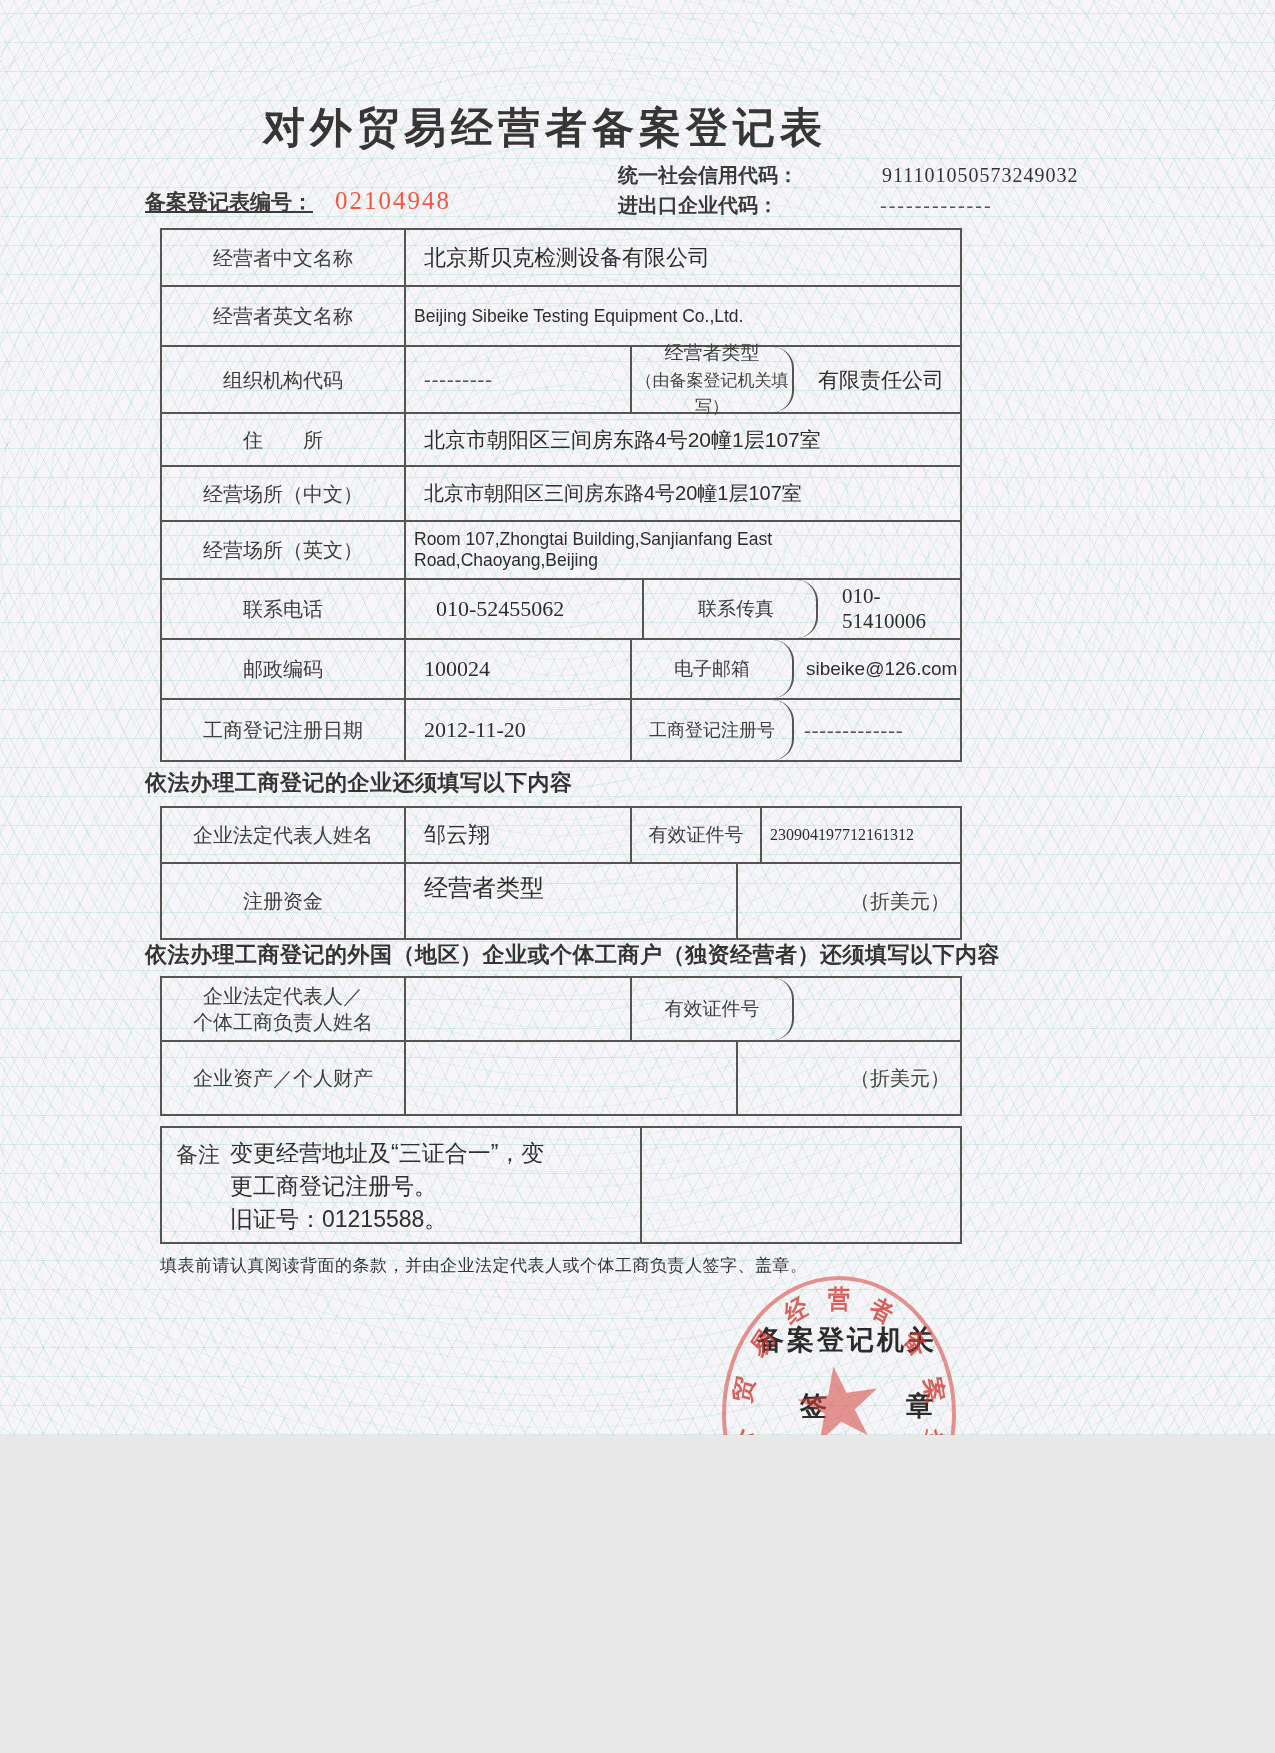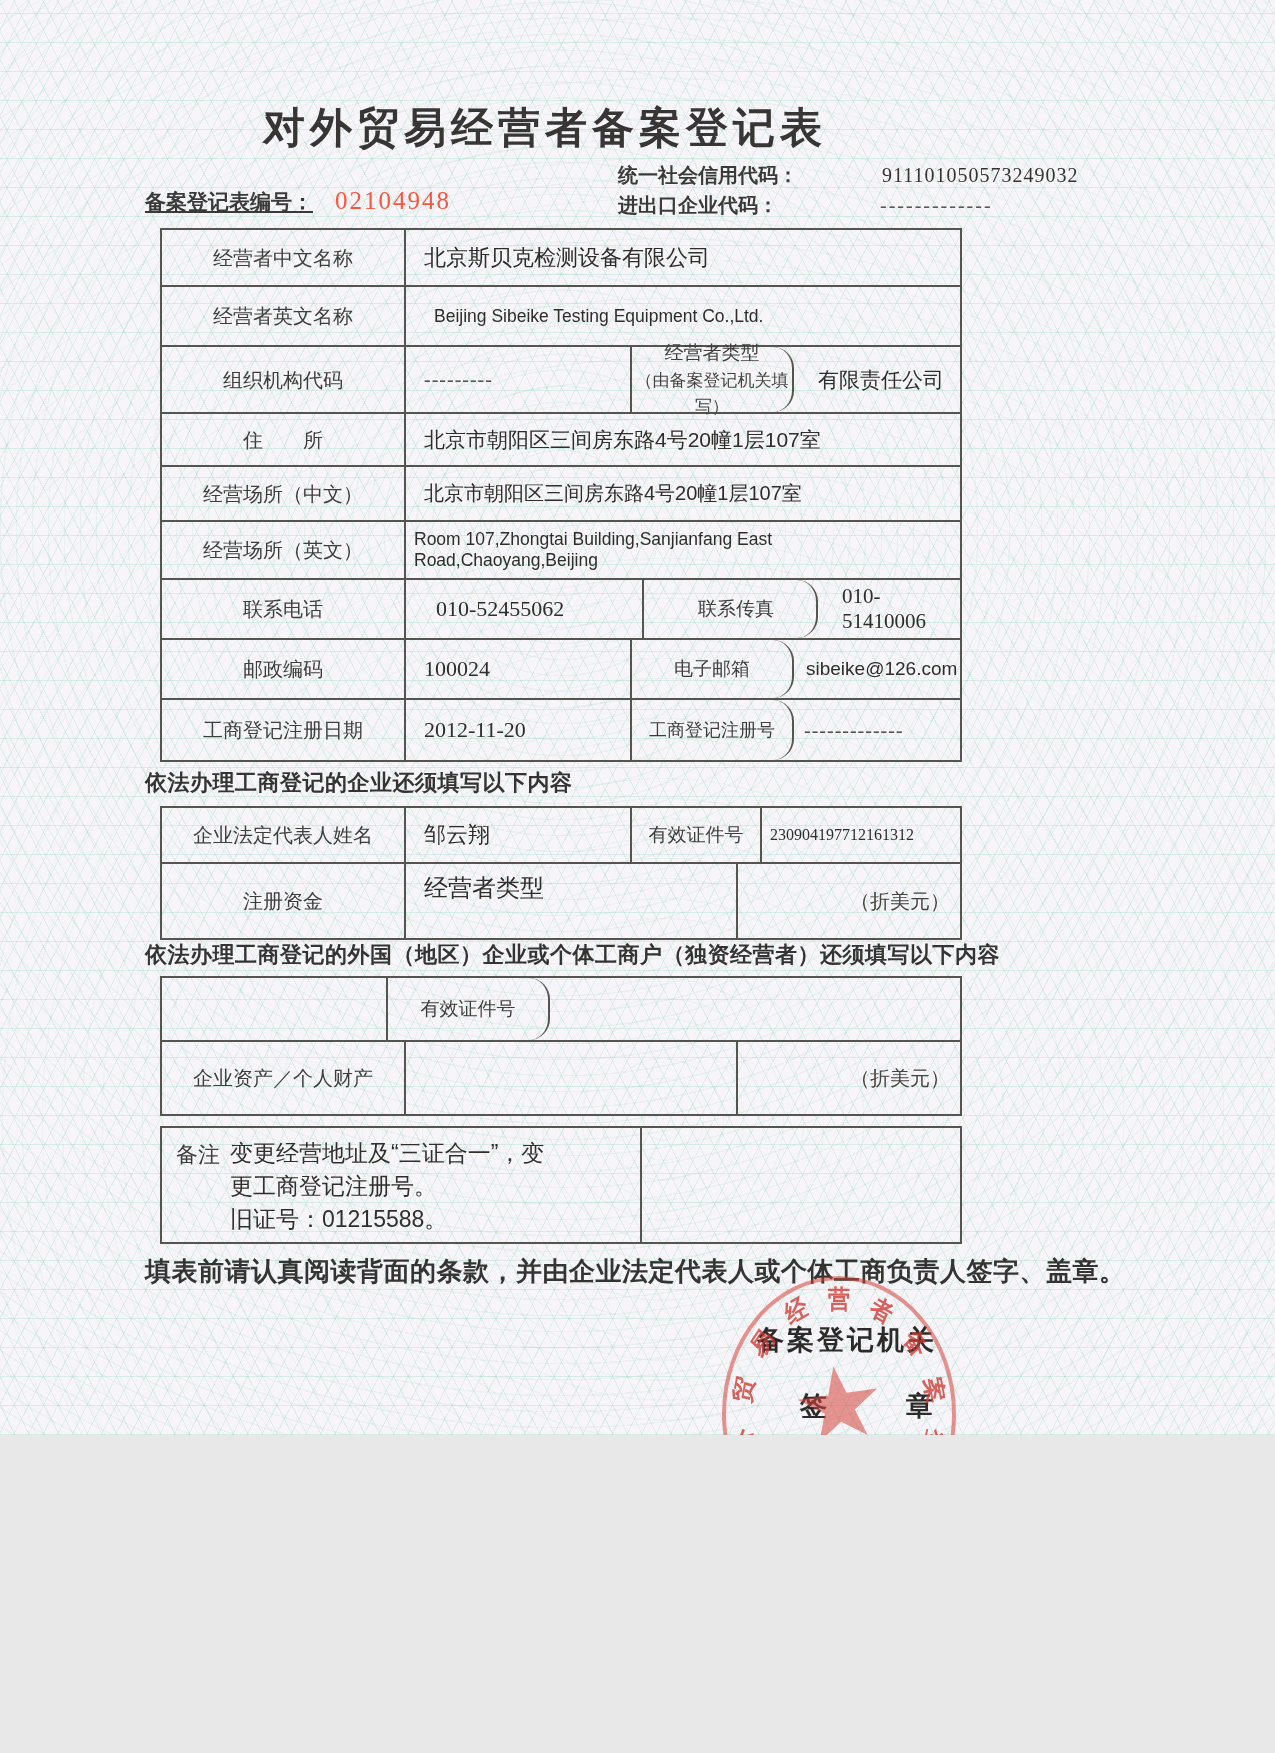--- a/index.html
+++ b/index.html
@@ -51,21 +51,21 @@
   .val-top{align-items:flex-start;padding-top:8px;font-size:24px;}
   .dashes{color:#55534c;letter-spacing:1px;font-size:20px;}
   .usd{justify-content:flex-end;padding-right:10px;font-size:20px;color:#45443f;}
   .heading{left:145px;font-size:22px;font-weight:700;color:#343432;letter-spacing:0.5px;}
   
   .remark{left:160px;top:1126px;width:802px;height:118px;border:2px solid #56544e;box-sizing:border-box;display:flex;}
   .remark-left{width:480px;border-right:2px solid #56544e;box-sizing:border-box;padding:9px 0 0 14px;display:flex;align-items:flex-start;}
   .remark-label{font-size:22px;color:#3c3b38;flex-shrink:0;margin-top:3px;}
   .remark-text{margin-left:10px;font-size:23px;line-height:33px;color:#302f2c;}
   .remark-right{flex:1;}
-  .note{left:145px;top:1254px;font-size:26px;font-weight:700;color:#343432;letter-spacing:0.5px;}
+  .note{left:160px;top:1254px;font-size:17px;font-weight:400;color:#343432;letter-spacing:0.5px;}
   
   .authority{left:757px;top:1322px;font-size:27px;font-weight:700;letter-spacing:3px;color:#2c2b29;z-index:4;}
   .sign{left:800px;top:1388px;font-size:27px;font-weight:700;letter-spacing:26px;color:#2c2b29;z-index:4;}
   .dpart{z-index:4;font-size:25px;color:#2c2b29;}
   .dunit{font-weight:700;}
   .d-year{left:676px;top:1476px;}
   .d-yu{left:762px;top:1489px;}
   .d-month{left:799px;top:1470px;}
   .d-mu{left:850px;top:1491px;}
   .d-day{left:886px;top:1466px;}
@@ -104,21 +104,21 @@
   <div class="abs form-no hdr-line">
     <span class="hdr-lab">备案登记表编号：</span>
     <span class="hdr-val serif">02104948</span>
   </div>
 
   <div class="tbl" style="top:228px;">
     <div class="tr" style="height:57px;">
       <div class="td c1 lbl">经营者中文名称</div>
       <div class="td cf val">北京斯贝克检测设备有限公司</div>
     </div>
-    <div class="tr" style="height:60px;gap:20px;">
+    <div class="tr" style="height:60px;">
       <div class="td c1 lbl">经营者英文名称</div>
       <div class="td cf val val-en">Beijing Sibeike Testing Equipment Co.,Ltd.</div>
     </div>
     <div class="tr" style="height:67px;">
       <div class="td c1 lbl">组织机构代码</div>
       <div class="td c2 val serif dashes">---------</div>
       <div class="td c3 lbl lbl-sm">
         <span>经营者类型</span>
         <span class="sub">（由备案登记机关填写）</span>
       </div>
@@ -169,20 +169,24 @@
       <div class="td c1 lbl">注册资金</div>
       <div class="td c2b val val-top">经营者类型</div>
       <div class="td cf usd">（折美元）</div>
     </div>
   </div>
 
   <div class="abs heading" style="top:940px;">依法办理工商登记的外国（地区）企业或个体工商户（独资经营者）还须填写以下内容</div>
 
   <div class="tbl" style="top:976px;">
     <div class="tr" style="height:64px;">
+      <div class="td c1 lbl">
+        <span>企业法定代表人／</span>
+        <span>个体工商负责人姓名</span>
+      </div>
       <div class="td c2 val"></div>
       <div class="td c3 lbl lbl-sm">有效证件号</div>
       <div class="td cf val"></div>
     </div>
     <div class="tr" style="height:72px;">
       <div class="td c1 lbl">企业资产／个人财产</div>
       <div class="td c2b val"></div>
       <div class="td cf usd">（折美元）</div>
     </div>
   </div>

